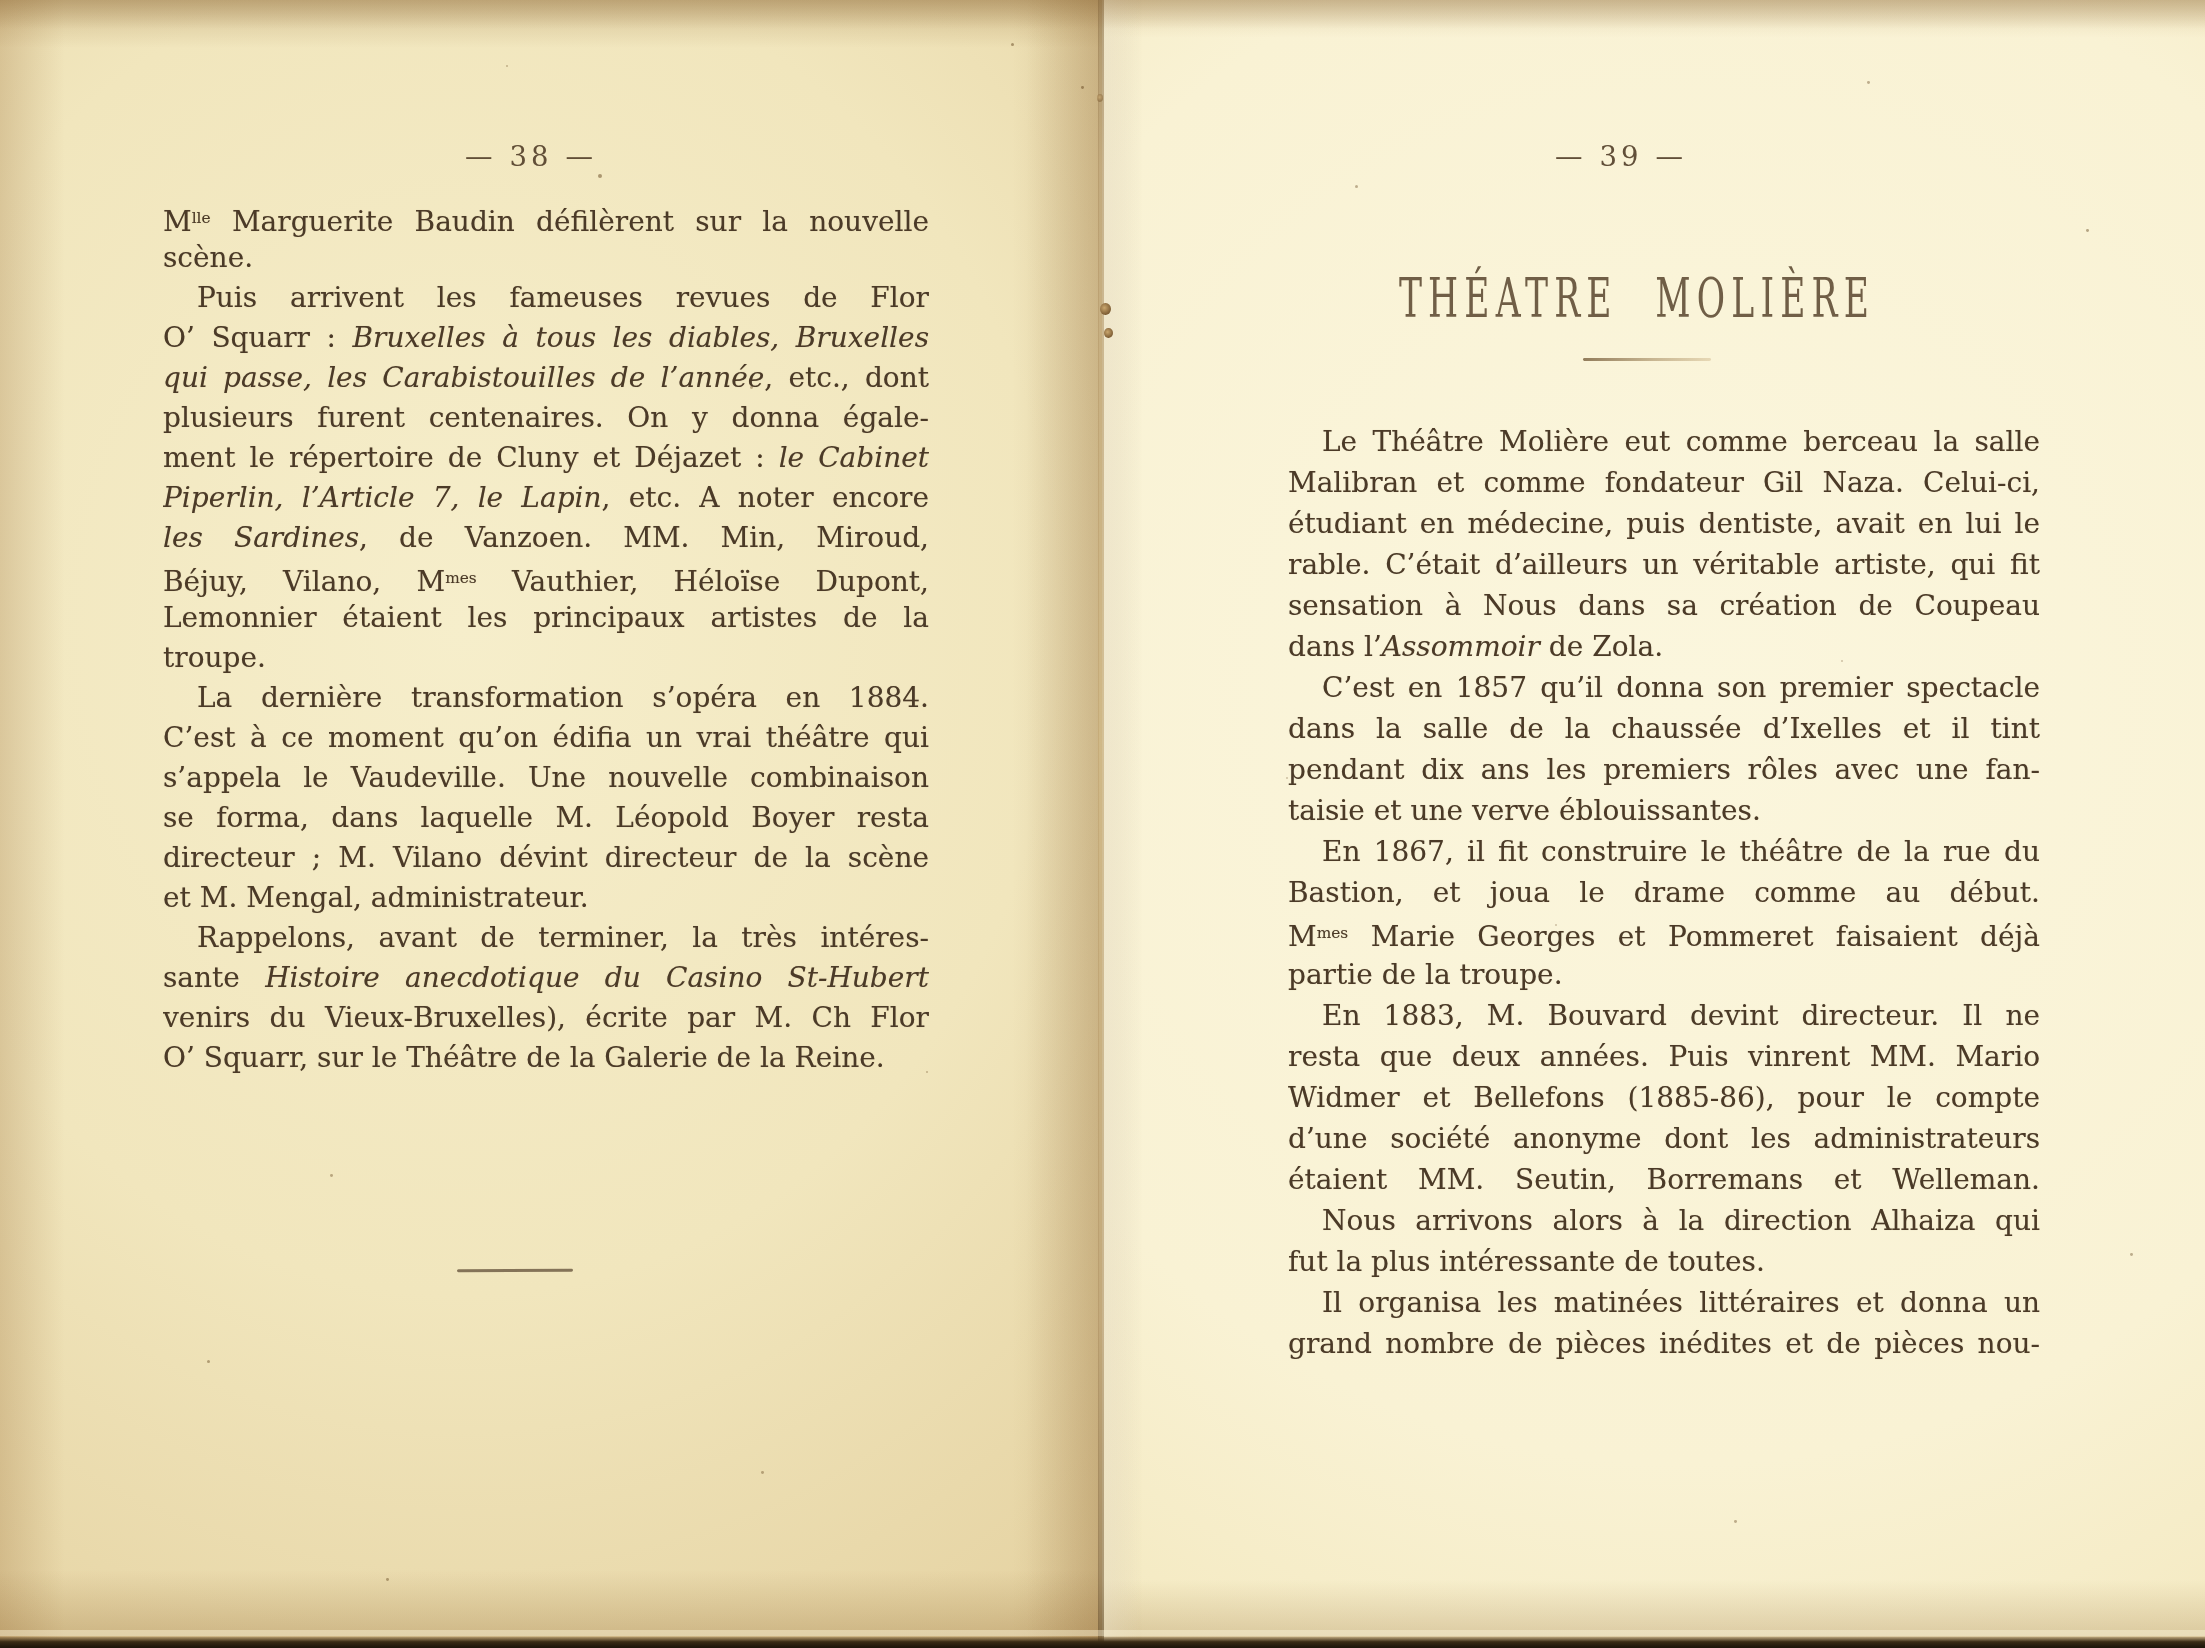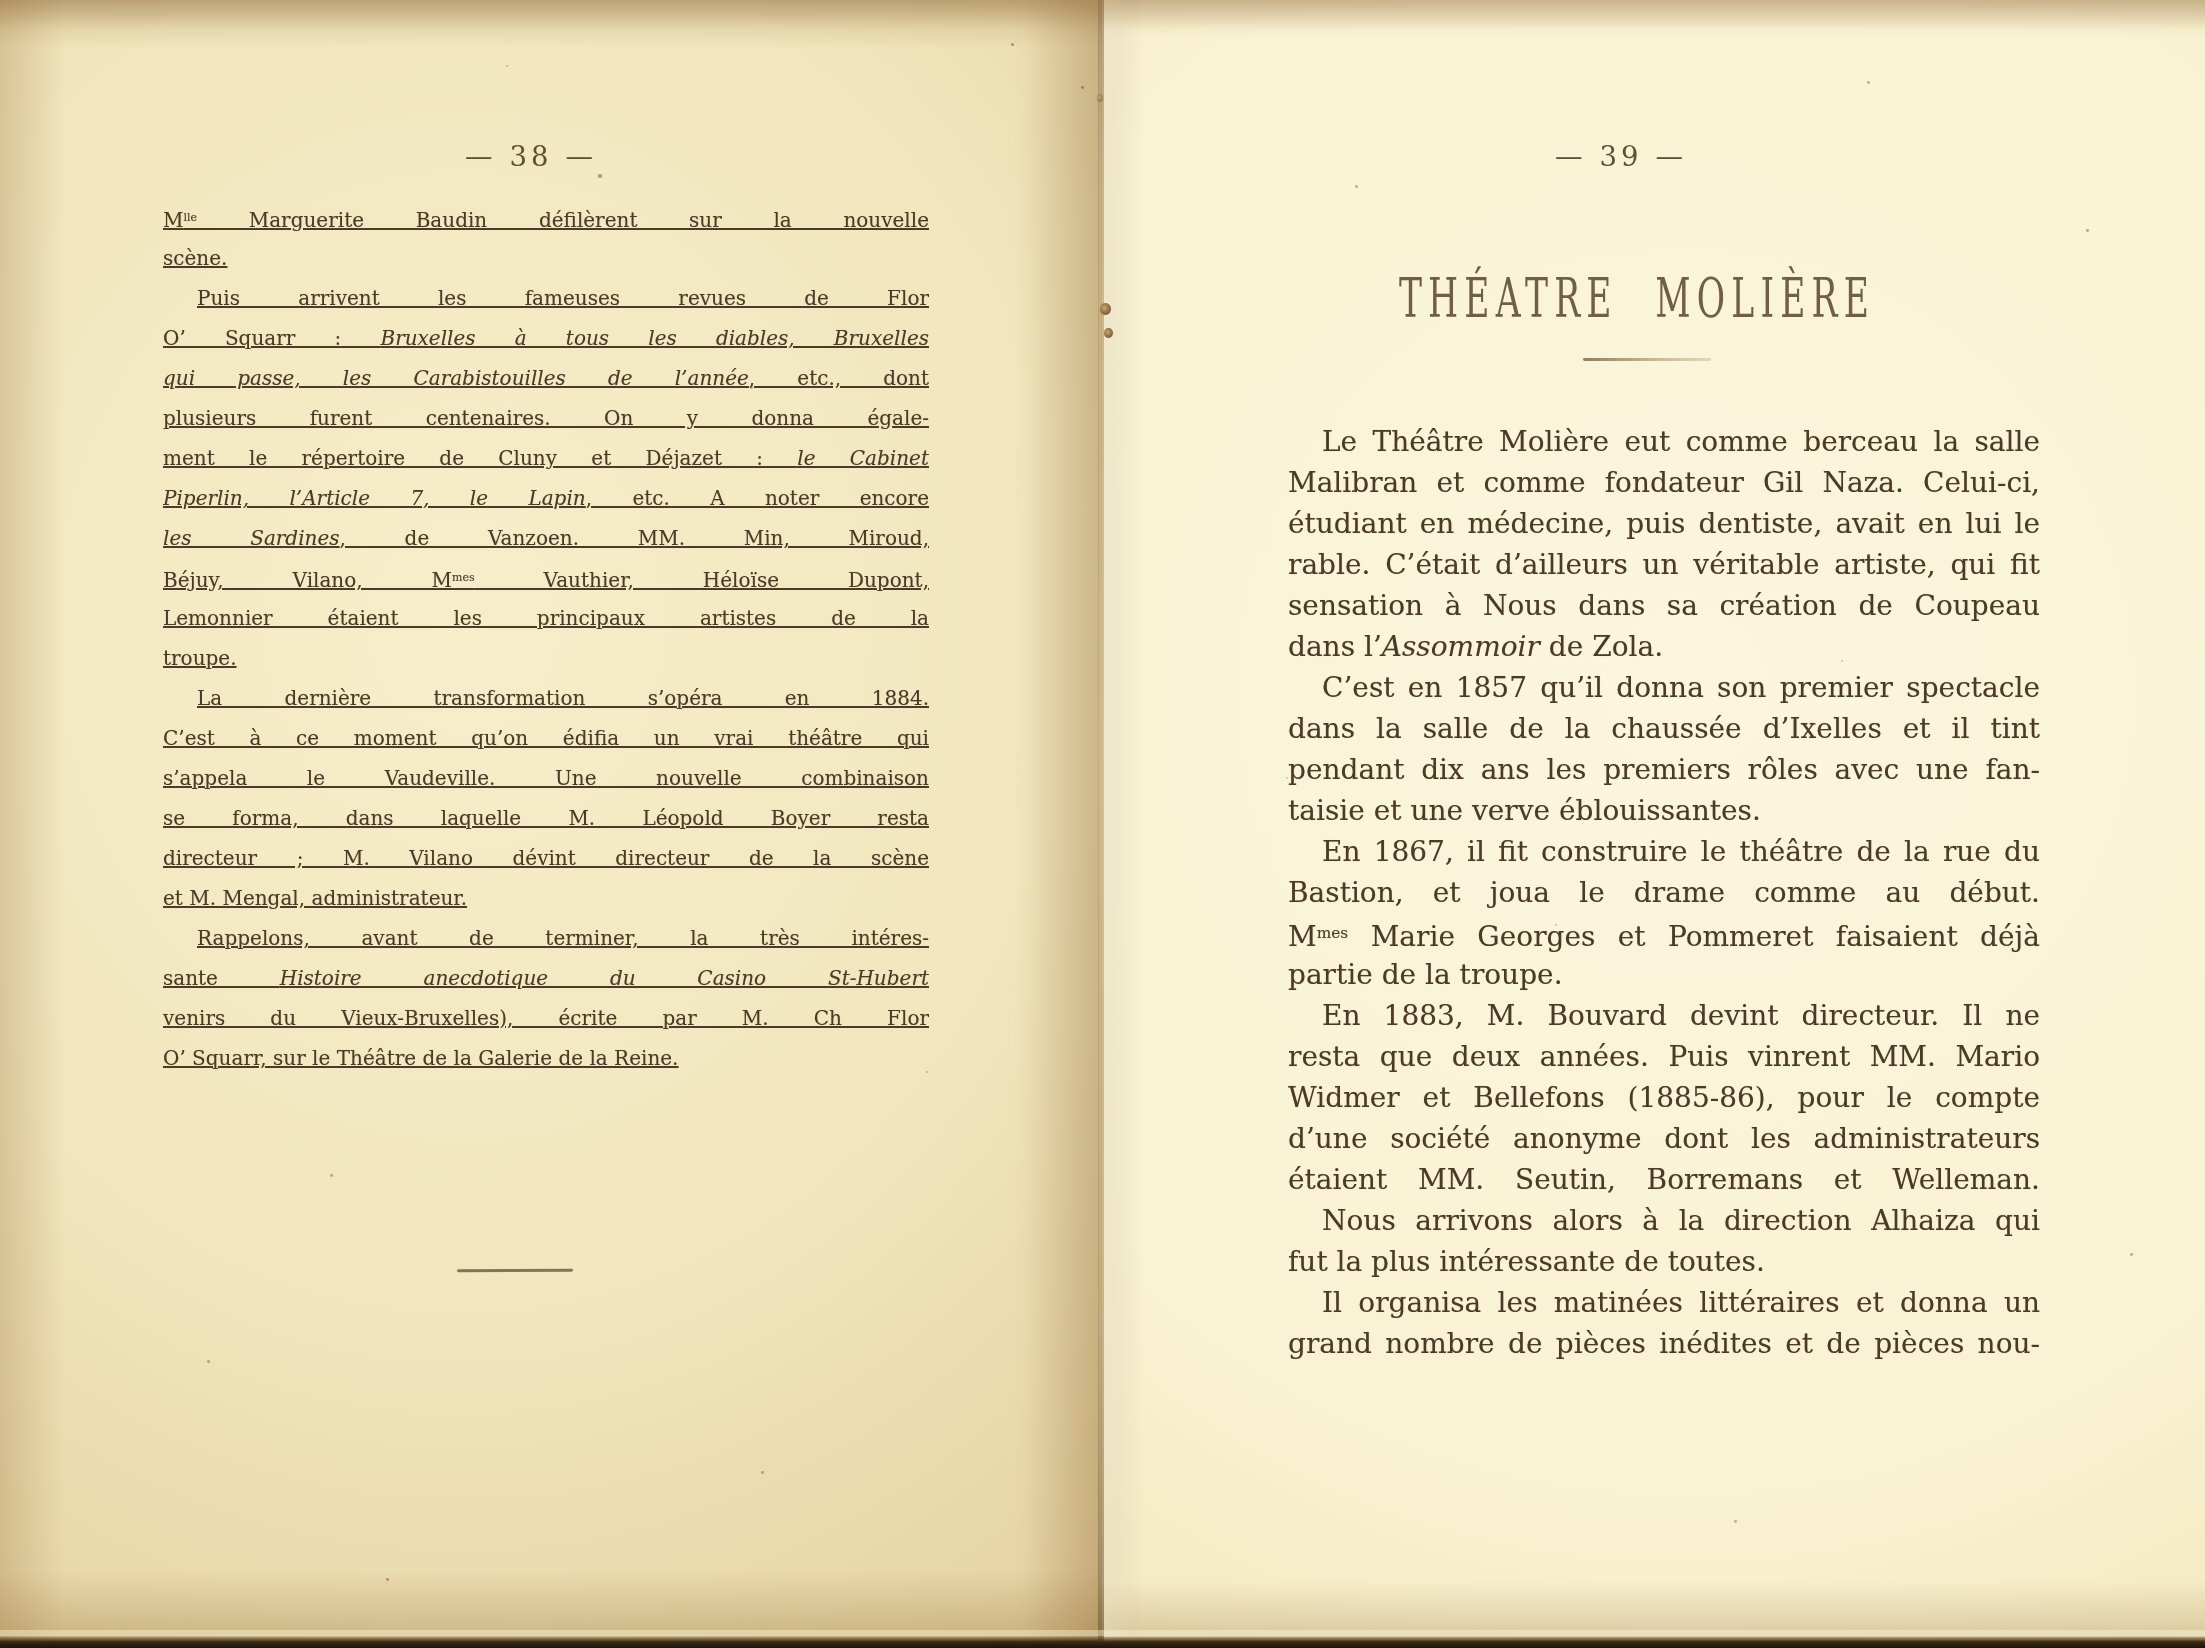--- a/index.html
+++ b/index.html
@@ -46,21 +46,21 @@
     position:absolute; left:481px; top:358px; width:128px; height:2.8px;
     background:linear-gradient(90deg, rgba(120,95,60,.8), rgba(150,120,75,.5) 55%, rgba(195,165,115,.35));
     border-radius:1.4px;
   }
   .end-divider{
     position:absolute; left:457px; top:1269px; width:116px; height:3.4px;
     background:#5a4730; opacity:.72; border-radius:2.1px;
     transform:rotate(-.3deg);
   }
   .textcol{position:absolute; color:#4b3a27;}
-  .textcol.leftcol{left:163px; top:198px; width:766px; font-size:20px; line-height:40px;text-decoration:underline;}
+  .textcol.leftcol{left:163px; top:198px; width:766px; font-size:28px; line-height:40px;}
   .textcol.rightcol{left:170px; top:421px; width:768px; font-size:28px; line-height:41px;}
   .line{
     text-align:justify; text-align-last:justify;
     height:40px; overflow:hidden;
     text-shadow:0 0 0.7px rgba(75,58,39,.35);
   }
   .rightcol .line{height:41px;margin-left:16px;}
   .line.end{text-align-last:left;}
   .line.ind{text-indent:34px;}
   .it{font-style:italic;}

